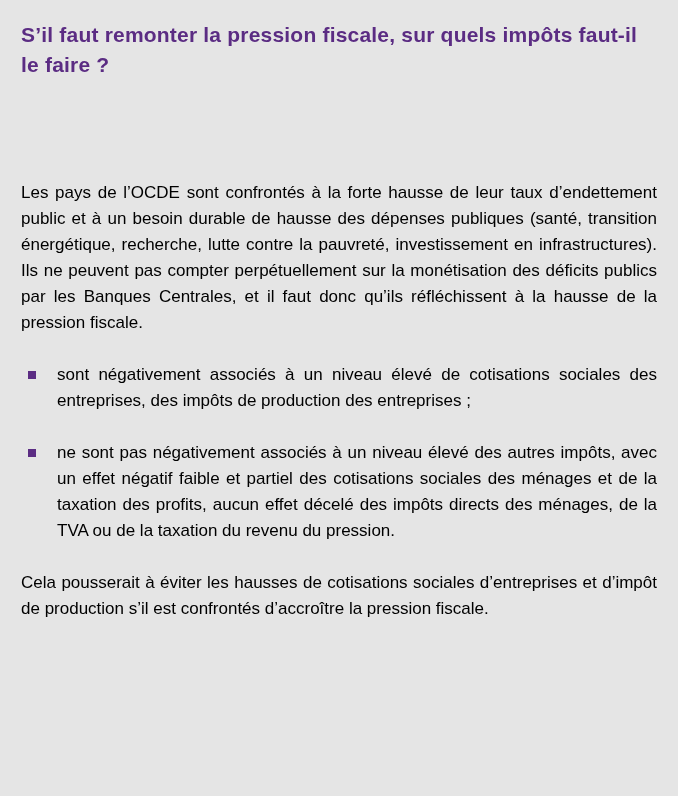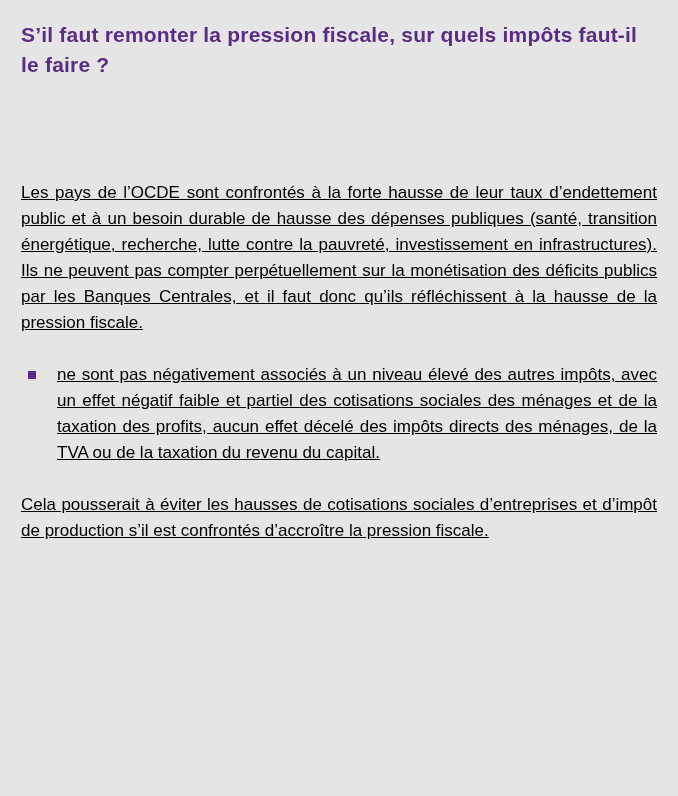--- a/index.html
+++ b/index.html
@@ -24,21 +24,20 @@
     font-weight: bold;
     line-height: 30px;
     color: #5b2c83;
     letter-spacing: 0.2px;
   }
   .body-text {
     font-size: 17px;
     line-height: 26px;
     text-align: justify;
     margin: 0 0 26px 0;
-    text-decoration: underline;
   }
   .first-paragraph {
     margin-top: 100px;
   }
   .bullet-list {
     list-style: none;
     margin: 0;
     padding: 0;
   }
   .bullet-item {
@@ -64,22 +63,23 @@
 <div class="page">
 
   <h1 class="article-title">S’il faut remonter la pression fiscale, sur quels impôts faut-il le faire&nbsp;?</h1>
 
   <p class="body-text first-paragraph">Les pays de l’OCDE sont confrontés à la forte hausse de leur taux d’endettement public et à un besoin durable de hausse des dépenses publiques (santé, transition énergétique, recherche, lutte contre la pauvreté, investissement en infrastructures). Ils ne peuvent pas compter perpétuellement sur la monétisation des déficits publics par les Banques Centrales, et il faut donc qu’ils réfléchissent à la hausse de la pression fiscale.</p>
 
 
   <ul class="bullet-list">
     <li class="bullet-item body-text">
       <span class="bullet-square"></span>
+      <span>sont négativement associés à un niveau élevé de cotisations sociales des entreprises, des impôts de production des entreprises&nbsp;;</span>
     </li>
     <li class="bullet-item body-text">
       <span class="bullet-square"></span>
-      <span>ne sont pas négativement associés à un niveau élevé des autres impôts, avec un effet négatif faible et partiel des cotisations sociales des ménages et de la taxation des profits, aucun effet décelé des impôts directs des ménages, de la TVA ou de la taxation du revenu du capital.</span>
+      <span>ne sont pas négativement associés à un niveau élevé des autres impôts, avec un effet négatif faible et partiel des cotisations sociales des ménages et de la taxation des profits, aucun effet décelé des impôts directs des ménages, de la TVA ou de la taxation du revenu du pression.</span>
     </li>
   </ul>
 
   <p class="body-text closing-paragraph">Cela pousserait à éviter les hausses de cotisations sociales d’entreprises et d’impôt de production s’il est confrontés d’accroître la pression fiscale.</p>
 
 </div>
 
 </body></html>

